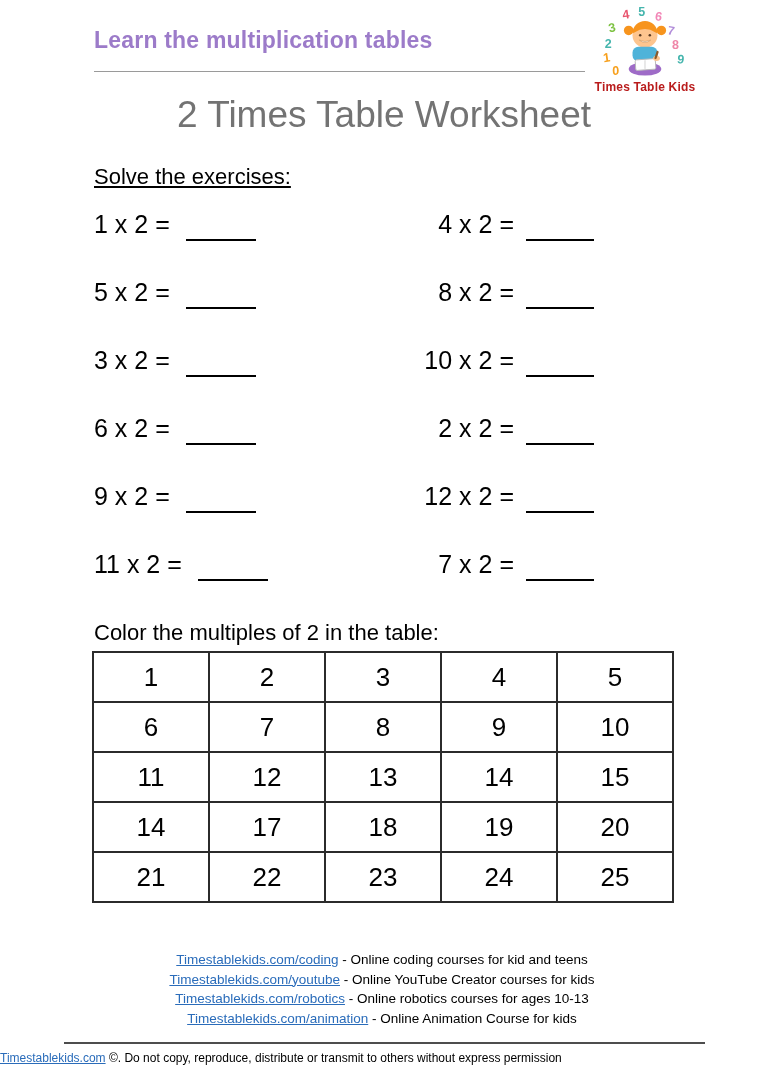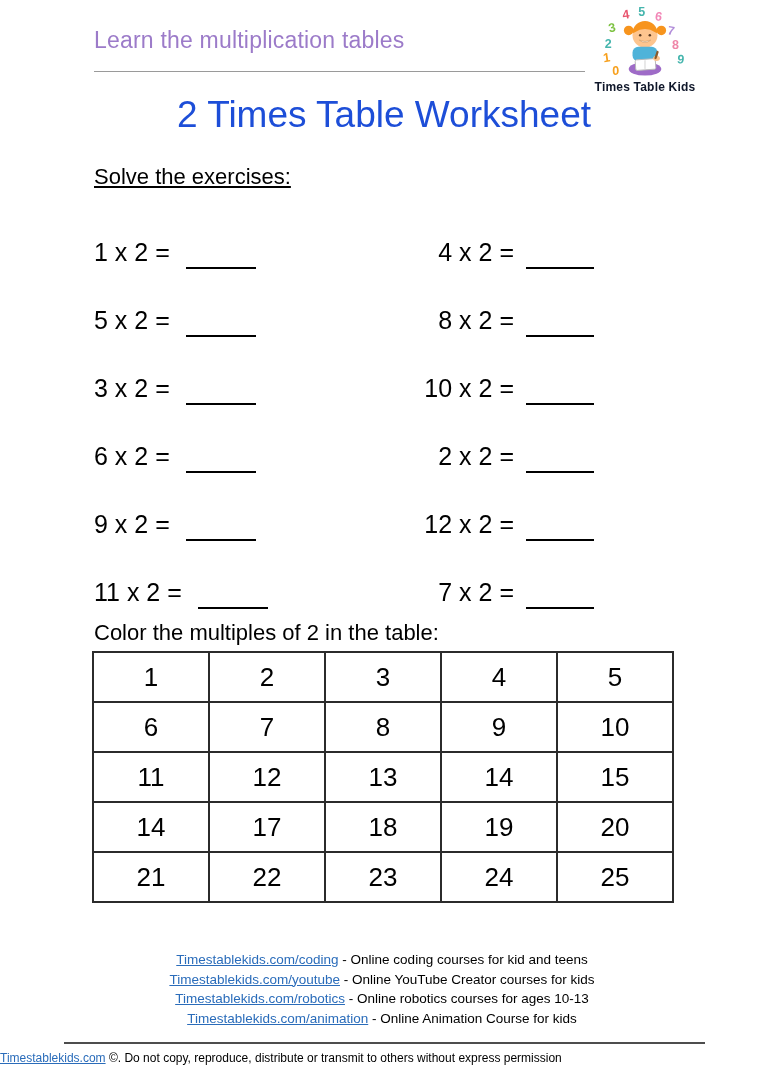--- a/index.html
+++ b/index.html
@@ -9,45 +9,45 @@
     width:768px; height:1085px;
     background:#ffffff;
     margin:0 auto;
     font-family:"Liberation Sans", sans-serif;
     color:#1a1a1a;
     overflow:hidden;
   }
   
   .tagline {
     position:absolute; left:94px; top:27px;
-    font-size:23px; font-weight:normal; color:#9c7bc9;
+    font-size:23px; font-weight:bold; color:#9c7bc9;
     letter-spacing:0.2px;
   }
   .logo {
     position:absolute; top:5px; right:70px; width:106px;
     text-align:center;
   }
   .logo svg { display:block; margin:0 auto; }
   .brand-name {
-    font-size:12px; font-weight:bold; color:#0f172a;
+    font-size:12px; font-weight:bold; color:#b91c1c;
     margin-top:1px; letter-spacing:0.2px;
   }
   .rule1 {
     position:absolute; left:94px; top:71px; width:491px;
     border-top:1.5px solid #9a9a9a;
   }
   .doc-title {
     position:absolute; left:0; top:94px; width:768px;
-    text-align:center; font-size:37px; color:#1d4ed8;
+    text-align:center; font-size:37px; color:#737373;
   }
   
   .solve-heading {
     position:absolute; left:94px; top:164px; font-size:22px; color:#000;text-decoration:underline;
   }
-  .exercises { position:absolute; left:94px; top:210px; width:590px;margin-top:28px; }
+  .exercises { position:absolute; left:94px; top:210px; width:590px; }
   .ex-row { display:flex; height:68px; font-size:25px; line-height:28px; color:#000; }
   .ex-left { width:310px; white-space:nowrap; }
   .ex-right { white-space:nowrap; }
   .ex-expr-right { display:inline-block; width:110px; text-align:right; }
   .blank {
     display:inline-block; height:4px;
     border-bottom:2.6px solid #000;
     vertical-align:-8px;
   }
   .blank-l { width:70px; margin-left:16px; }

